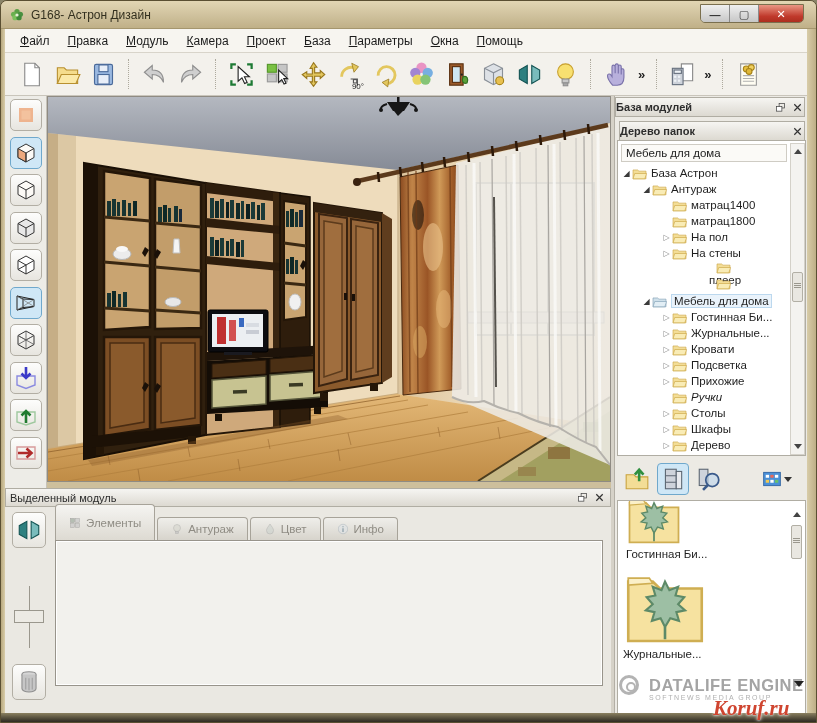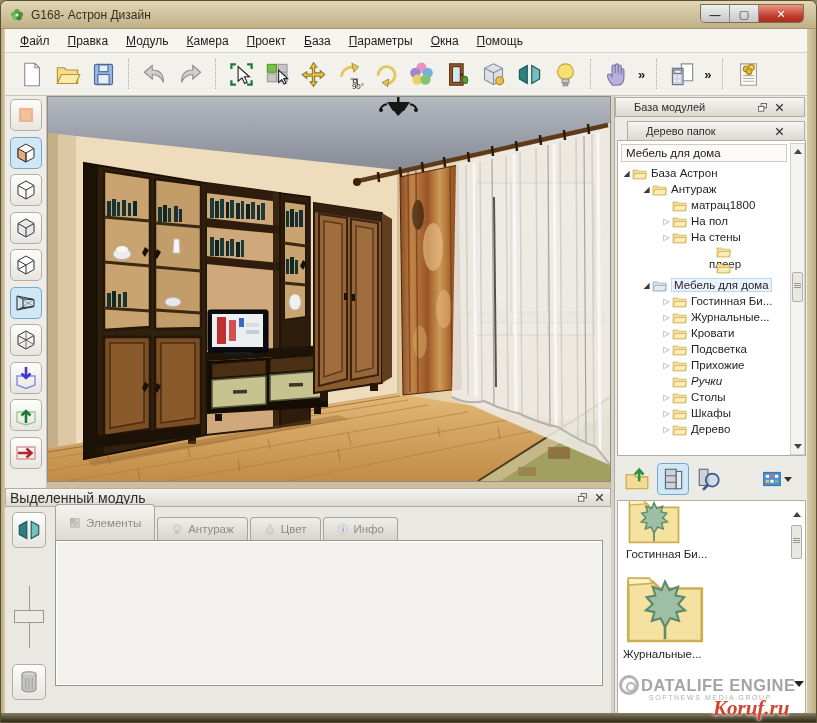--- a/index.html
+++ b/index.html
@@ -33,21 +33,21 @@
     border-right:1px solid #c6c2b8;display:flex;flex-direction:column;align-items:center;padding-top:3px;}
   .lbtn{width:32px;height:32px;margin-bottom:5.5px;border:1px solid #b2aea4;border-radius:5px;
     background:linear-gradient(#fdfdfc,#e7e5df);display:flex;align-items:center;justify-content:center;}
   .lbtn svg{width:24px;height:24px;}
   .lbtn.sel{background:#cfe7f6;border-color:#6fa8cc;}
   
   #viewport{position:absolute;left:46px;top:95px;width:564px;height:386px;border:1px solid #8f8b83;background:#ecd8b6;}
   
   #rpanel{position:absolute;left:613px;top:95px;width:193px;height:628px;background:#eceae4;border-left:1px solid #b3afa5;}
   .phead{position:relative;height:20px;background:linear-gradient(#f6f5f2,#dcd9d1);border:1px solid #b0ada3;
-    display:flex;align-items:center;padding:0 18px;color:#2c2c2c;font-size:11px;}
+    display:flex;align-items:center;padding:0 0;color:#2c2c2c;font-size:11px;font-weight:bold;}
   .phead .sp{flex:1;}
   .hicon{width:14px;height:14px;margin-left:3px;display:flex;align-items:center;justify-content:center;}
   .hicon svg{width:11px;height:11px;}
   #tree-box{position:absolute;left:2px;top:44px;width:189px;height:316px;background:#fff;border:1px solid #b0ada3;overflow:hidden;}
   #dbrow{position:absolute;left:3px;top:3px;width:166px;height:18px;border:1px solid #cfccc4;background:#fbfaf7;
     display:flex;align-items:center;padding-left:4px;font-size:11.5px;color:#222;}
   #treelist{position:absolute;left:3px;top:24px;width:168px;}
   .trow{height:16px;display:flex;align-items:center;font-size:11.5px;color:#1e1e1e;white-space:nowrap;}
   .trow .arr{width:11px;text-align:center;font-size:8px;color:#8a8a8a;flex:none;}
   .trow .arr.exp{color:#3a3a3a;}
@@ -62,21 +62,21 @@
   #rtools{position:absolute;left:2px;top:364px;height:38px;width:189px;display:flex;align-items:center;}
   .rtbtn{width:32px;height:32px;margin-left:4px;display:flex;align-items:center;justify-content:center;border-radius:4px;border:1px solid transparent;}
   .rtbtn svg{width:26px;height:26px;}
   .rtbtn.sel{background:#cfe7f6;border-color:#6fa8cc;}
   .rtbtn .caret{width:0;height:0;border-left:4px solid transparent;border-right:4px solid transparent;border-top:5px solid #333;margin-left:2px;}
   #thumbs{position:absolute;left:2px;top:404px;width:189px;height:222px;background:#fff;border:1px solid #b0ada3;overflow:hidden;}
   .thumb-item .tlabel{font-size:11.5px;color:#1e1e1e;}
   
   #bpanel{position:absolute;left:4px;top:487px;width:606px;height:226px;background:#eae8e2;}
   #bptitle{position:relative;height:19px;background:linear-gradient(#f6f5f2,#dcd9d1);border:1px solid #b0ada3;
-    display:flex;align-items:center;padding:0 4px;font-size:14px;color:#2c2c2c;}
+    display:flex;align-items:center;padding:0 4px;font-size:11px;color:#2c2c2c;}
   #brail{position:absolute;left:2px;top:24px;width:46px;height:196px;}
   .bbtn{width:34px;height:36px;margin-left:5px;border:1px solid #b2aea4;border-radius:5px;
     background:linear-gradient(#fdfdfc,#e7e5df);display:flex;align-items:center;justify-content:center;}
   .bbtn svg{width:26px;height:26px;}
   #slider{position:absolute;left:5px;top:74px;width:34px;height:62px;}
   #slider .track{position:absolute;left:17px;top:0;width:1px;height:62px;background:#9a978d;}
   #slider .handle{position:absolute;left:2px;top:24px;width:30px;height:13px;background:#eceae4;border:1px solid #9a978d;}
   #tabs{position:absolute;left:50px;top:26px;display:flex;align-items:flex-end;height:26px;}
   .tab{height:23px;margin-right:2px;padding:0 13px;display:flex;align-items:center;gap:5px;
     background:linear-gradient(#efeeea,#d7d4cc);border:1px solid #a7a399;border-bottom:none;border-radius:4px 4px 0 0;
@@ -85,21 +85,21 @@
   .tab svg{width:12px;height:12px;opacity:.65;}
   #bcontent{position:absolute;left:50px;top:52px;width:548px;height:146px;background:#f2f1ed;
     border:1px solid #98948b;box-shadow:inset 1px 1px 0 #fff, inset -1px -1px 0 #fff;}
   
   #gapcol{position:absolute;left:610px;top:95px;width:3px;height:628px;background:#d6d2c8;}
   #rframe{position:absolute;left:806px;top:28px;width:11px;height:695px;background:linear-gradient(90deg,#d8cca8,#b7a87f);}
   #lframe{position:absolute;left:0;top:28px;width:4px;height:695px;background:linear-gradient(90deg,#b7a87f,#d8cca8);}
   #bframe{position:absolute;left:0;top:712px;width:817px;height:11px;background:linear-gradient(#8a8060,#3a352a 70%,#211e16);}
   
   #wm{position:absolute;left:618px;top:674px;z-index:5;pointer-events:none;}
-  #wm .row{display:flex;align-items:center;gap:2px;}
+  #wm .row{display:flex;align-items:center;gap:10px;}
   #wm-logo{width:20px;height:20px;border:3px solid #a6a6a6;border-radius:50%;position:relative;opacity:.85;}
   #wm-logo:after{content:"";position:absolute;left:4px;top:4px;width:6px;height:6px;border:2px solid #a6a6a6;border-radius:50%;}
   #wm-brand{font-size:16.5px;font-weight:bold;color:#a4a4a4;letter-spacing:.5px;}
   #wm-sub{font-size:7px;color:#b0b0b0;letter-spacing:1.6px;margin-left:30px;margin-top:-1px;}
   #wm-site{position:absolute;left:712px;top:695px;z-index:6;font-family:"Liberation Serif","DejaVu Serif",serif;
     font-size:21px;font-weight:bold;font-style:italic;color:#cf4530;
     text-shadow:0 0 2px #fff,0 0 4px #fff;}
   .wm-caret{position:absolute;left:793px;top:680px;width:0;height:0;z-index:6;
     border-left:5px solid transparent;border-right:5px solid transparent;border-top:6px solid #222;}
 </style>
@@ -751,21 +751,21 @@
           <svg>
             <use href="#i-float"></use>
           </svg>
         </span>
       <span class="hicon">
           <svg>
             <use href="#i-close"></use>
           </svg>
         </span>
     </div>
-    <div class="phead" style="margin:4px 2px 0 12px;gap:15px;">
+    <div class="phead" style="margin:4px 2px 0 4px;gap:15px;">
       <span>Дерево папок</span>
       <span class="sp"></span>
       <span class="hicon">
           <svg>
             <use href="#i-close"></use>
           </svg>
         </span>
     </div>
 
     <div id="tree-box">
@@ -779,20 +779,27 @@
               <use href="#i-foldersm"></use>
             </svg>
             <span class="lab">База Астрон</span>
           </div>
           <div class="trow" style="padding-left: 20px;">
             <span class="arr exp">◢</span>
             <svg>
               <use href="#i-foldersm"></use>
             </svg>
             <span class="lab">Антураж</span>
+          </div>
+          <div class="trow" style="padding-left: 40px;">
+            <span class="arr"></span>
+            <svg>
+              <use href="#i-foldersm"></use>
+            </svg>
+            <span class="lab">матрац1400</span>
           </div>
           <div class="trow" style="padding-left: 40px;">
             <span class="arr"></span>
             <svg>
               <use href="#i-foldersm"></use>
             </svg>
             <span class="lab">матрац1800</span>
           </div>
           <div class="trow" style="padding-left: 40px;">
             <span class="arr">▷</span>

